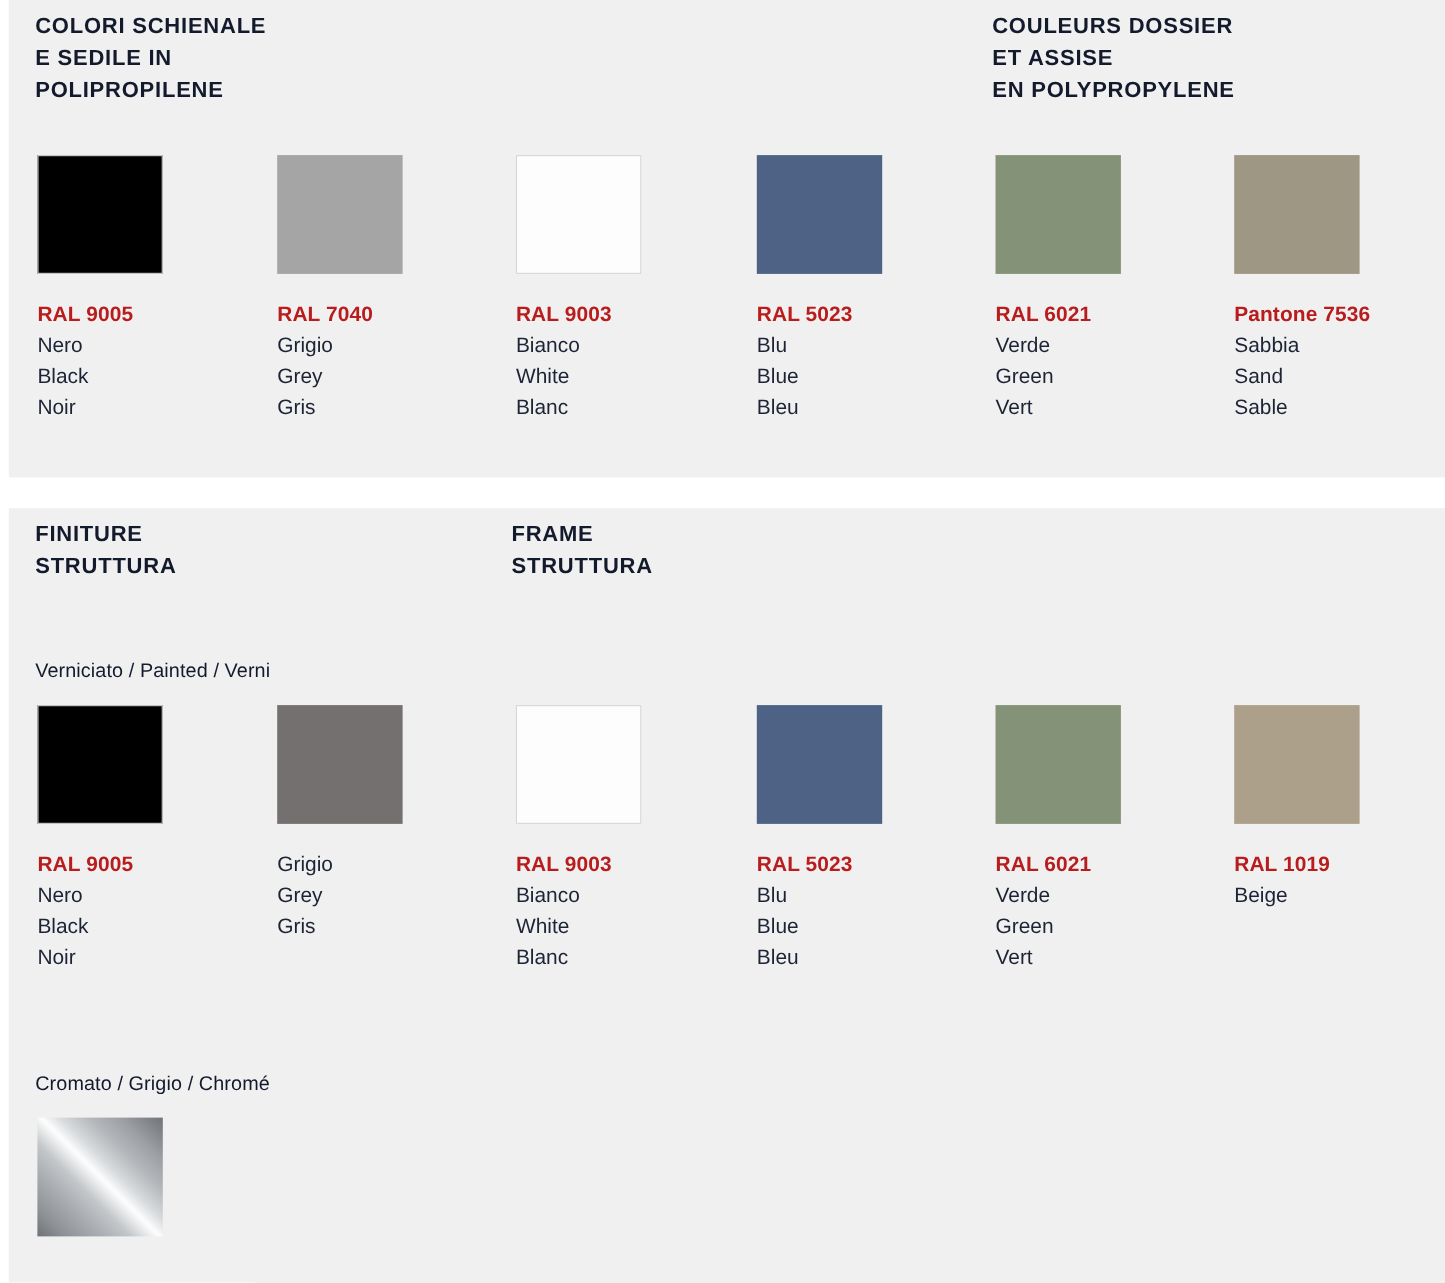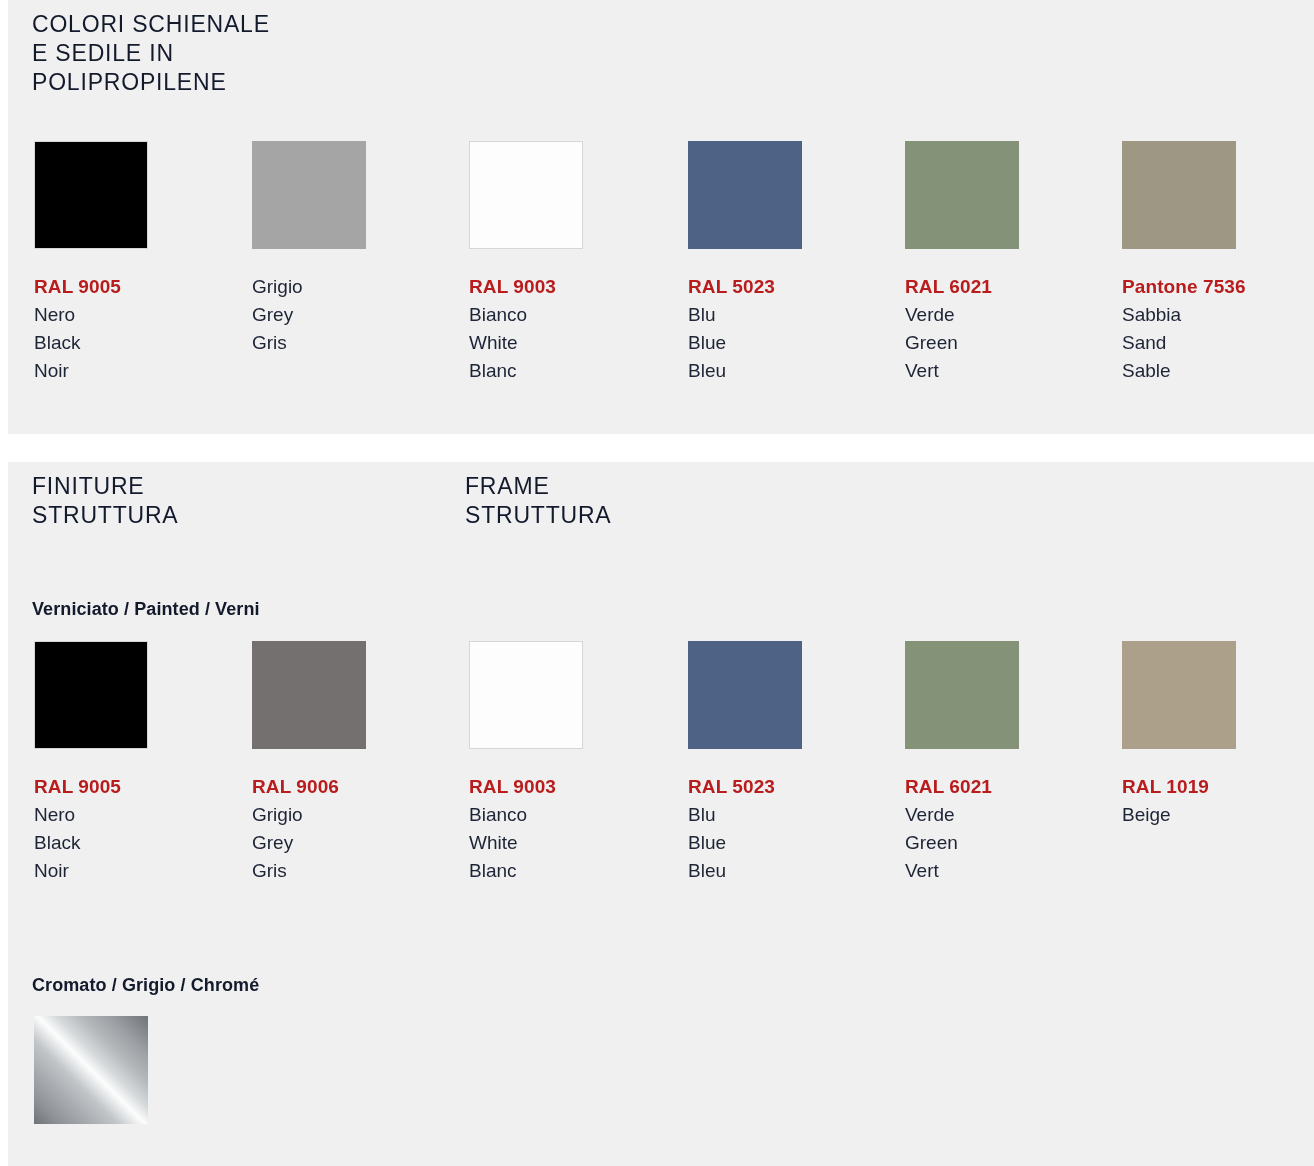--- a/index.html
+++ b/index.html
@@ -35,36 +35,36 @@
   .section-headings {
     position: absolute;
     top: 10px;
     left: 0;
     right: 0;
     height: 100px;
   }
 
   .heading {
     position: absolute;
-    font-size: 23px;
-    font-weight: 400;
+    font-size: 20px;
+    font-weight: 700;
     letter-spacing: 0.035em;
     line-height: 29px;
     color: #131a2c;
     white-space: pre-line;
   }
 
   .heading.col-a { left: 24px; }
   .heading.col-b { left: 457px; }
   .heading.col-c { left: 894px; }
 
   .subheading {
     position: absolute;
     font-size: 18px;
-    font-weight: 700;
+    font-weight: 400;
     letter-spacing: 0.005em;
     color: #131a2c;
     white-space: nowrap;
   }
 
   
   .swatch-row {
     position: absolute;
     left: 0;
     right: 0;
@@ -120,37 +120,41 @@
 <body>
 
 <div class="page">
 
   <div class="panel" id="panel-one">
 
     <div class="section-headings">
       <div class="heading col-a">COLORI SCHIENALE
 E SEDILE IN
 POLIPROPILENE</div>
+      <div class="heading col-c">COULEURS DOSSIER
+ET ASSISE
+EN POLYPROPYLENE</div>
     </div>
 
     <div class="swatch-row" style="top:141px;">
 
       <div class="swatch-cell" style="left:26px;">
         <div class="chip bordered" style="background:#000000;"></div>
         <div class="labels">
           <div class="label-code">RAL 9005</div>
           <div class="label-name">Nero</div>
           <div class="label-name">Black</div>
           <div class="label-name">Noir</div>
         </div>
       </div>
 
       <div class="swatch-cell" style="left:244px;">
         <div class="chip" style="background:#a5a5a5;"></div>
         <div class="labels">
+          <div class="label-code">RAL 7040</div>
           <div class="label-name">Grigio</div>
           <div class="label-name">Grey</div>
           <div class="label-name">Gris</div>
         </div>
       </div>
 
       <div class="swatch-cell" style="left:461px;">
         <div class="chip bordered" style="background:#fdfdfd;"></div>
         <div class="labels">
           <div class="label-code">RAL 9003</div>
@@ -212,21 +216,20 @@
           <div class="label-code">RAL 9005</div>
           <div class="label-name">Nero</div>
           <div class="label-name">Black</div>
           <div class="label-name">Noir</div>
         </div>
       </div>
 
       <div class="swatch-cell" style="left:244px;">
         <div class="chip" style="background:#747070;"></div>
         <div class="labels">
-          <div class="label-code">RAL 9006</div>
           <div class="label-name">Grigio</div>
           <div class="label-name">Grey</div>
           <div class="label-name">Gris</div>
         </div>
       </div>
 
       <div class="swatch-cell" style="left:461px;">
         <div class="chip bordered" style="background:#fdfdfd;"></div>
         <div class="labels">
           <div class="label-code">RAL 9003</div>

